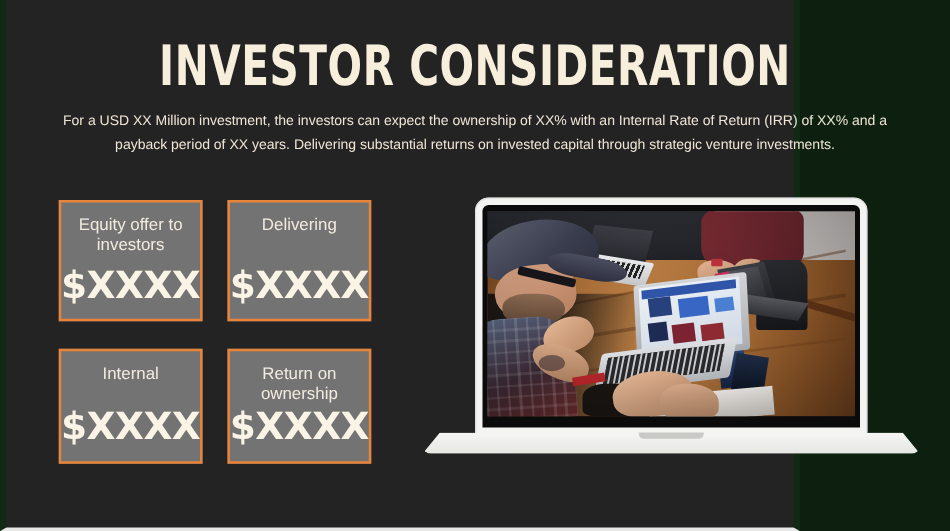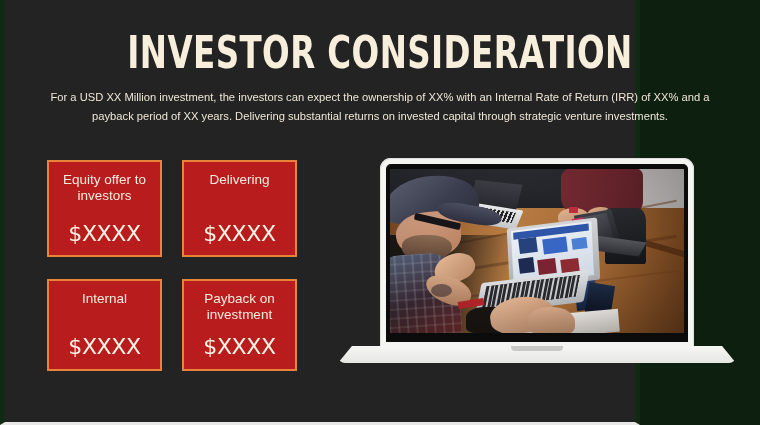--- a/index.html
+++ b/index.html
@@ -45,41 +45,41 @@
   .stats {
     position:absolute; left:42px; top:160px;
     width:250px; height:212px;
     display:grid;
     grid-template-columns:115px 115px;
     grid-template-rows:97px 92px;
     column-gap:20px; row-gap:22px;
   }
   .stat-box {
     border:2px solid #e8833a;
-    background:#b91c1c;
+    background:#737373;
     display:flex;
     flex-direction:column;
     align-items:center;
     padding-top:10px;
     overflow:hidden;
   }
   .stat-label {
     color:#f2ece0;
     font-size:13.5px;
     line-height:16px;
     text-align:center;
     font-weight:400;
     padding:0 4px;
   }
   .stat-value {
     margin-top:auto;
     margin-bottom:9px;
     color:#faf4e6;
-    font-size:22px;
-    font-weight:normal;
+    font-size:30px;
+    font-weight:bold;
     letter-spacing:-0.4px;
     font-family:"DejaVu Sans","Liberation Sans",sans-serif;
   }
   .stat-box.tall .stat-value { margin-bottom:10px; }
 
   
   .laptop {
     position:absolute; left:333px; top:158px;
     width:398px; height:212px;
   }
@@ -285,21 +285,21 @@
       <div class="stat-label">Delivering</div>
       <div class="stat-value">$XXXX</div>
     </div>
 
     <div class="stat-box tall">
       <div class="stat-label">Internal</div>
       <div class="stat-value">$XXXX</div>
     </div>
 
     <div class="stat-box tall">
-      <div class="stat-label">Payback on investment</div>
+      <div class="stat-label">Return on ownership</div>
       <div class="stat-value">$XXXX</div>
     </div>
 
   </div>
 
   <div class="laptop">
     <div class="lid"></div>
     <div class="bezel"></div>
     <div class="screen">
       <div class="photo">

